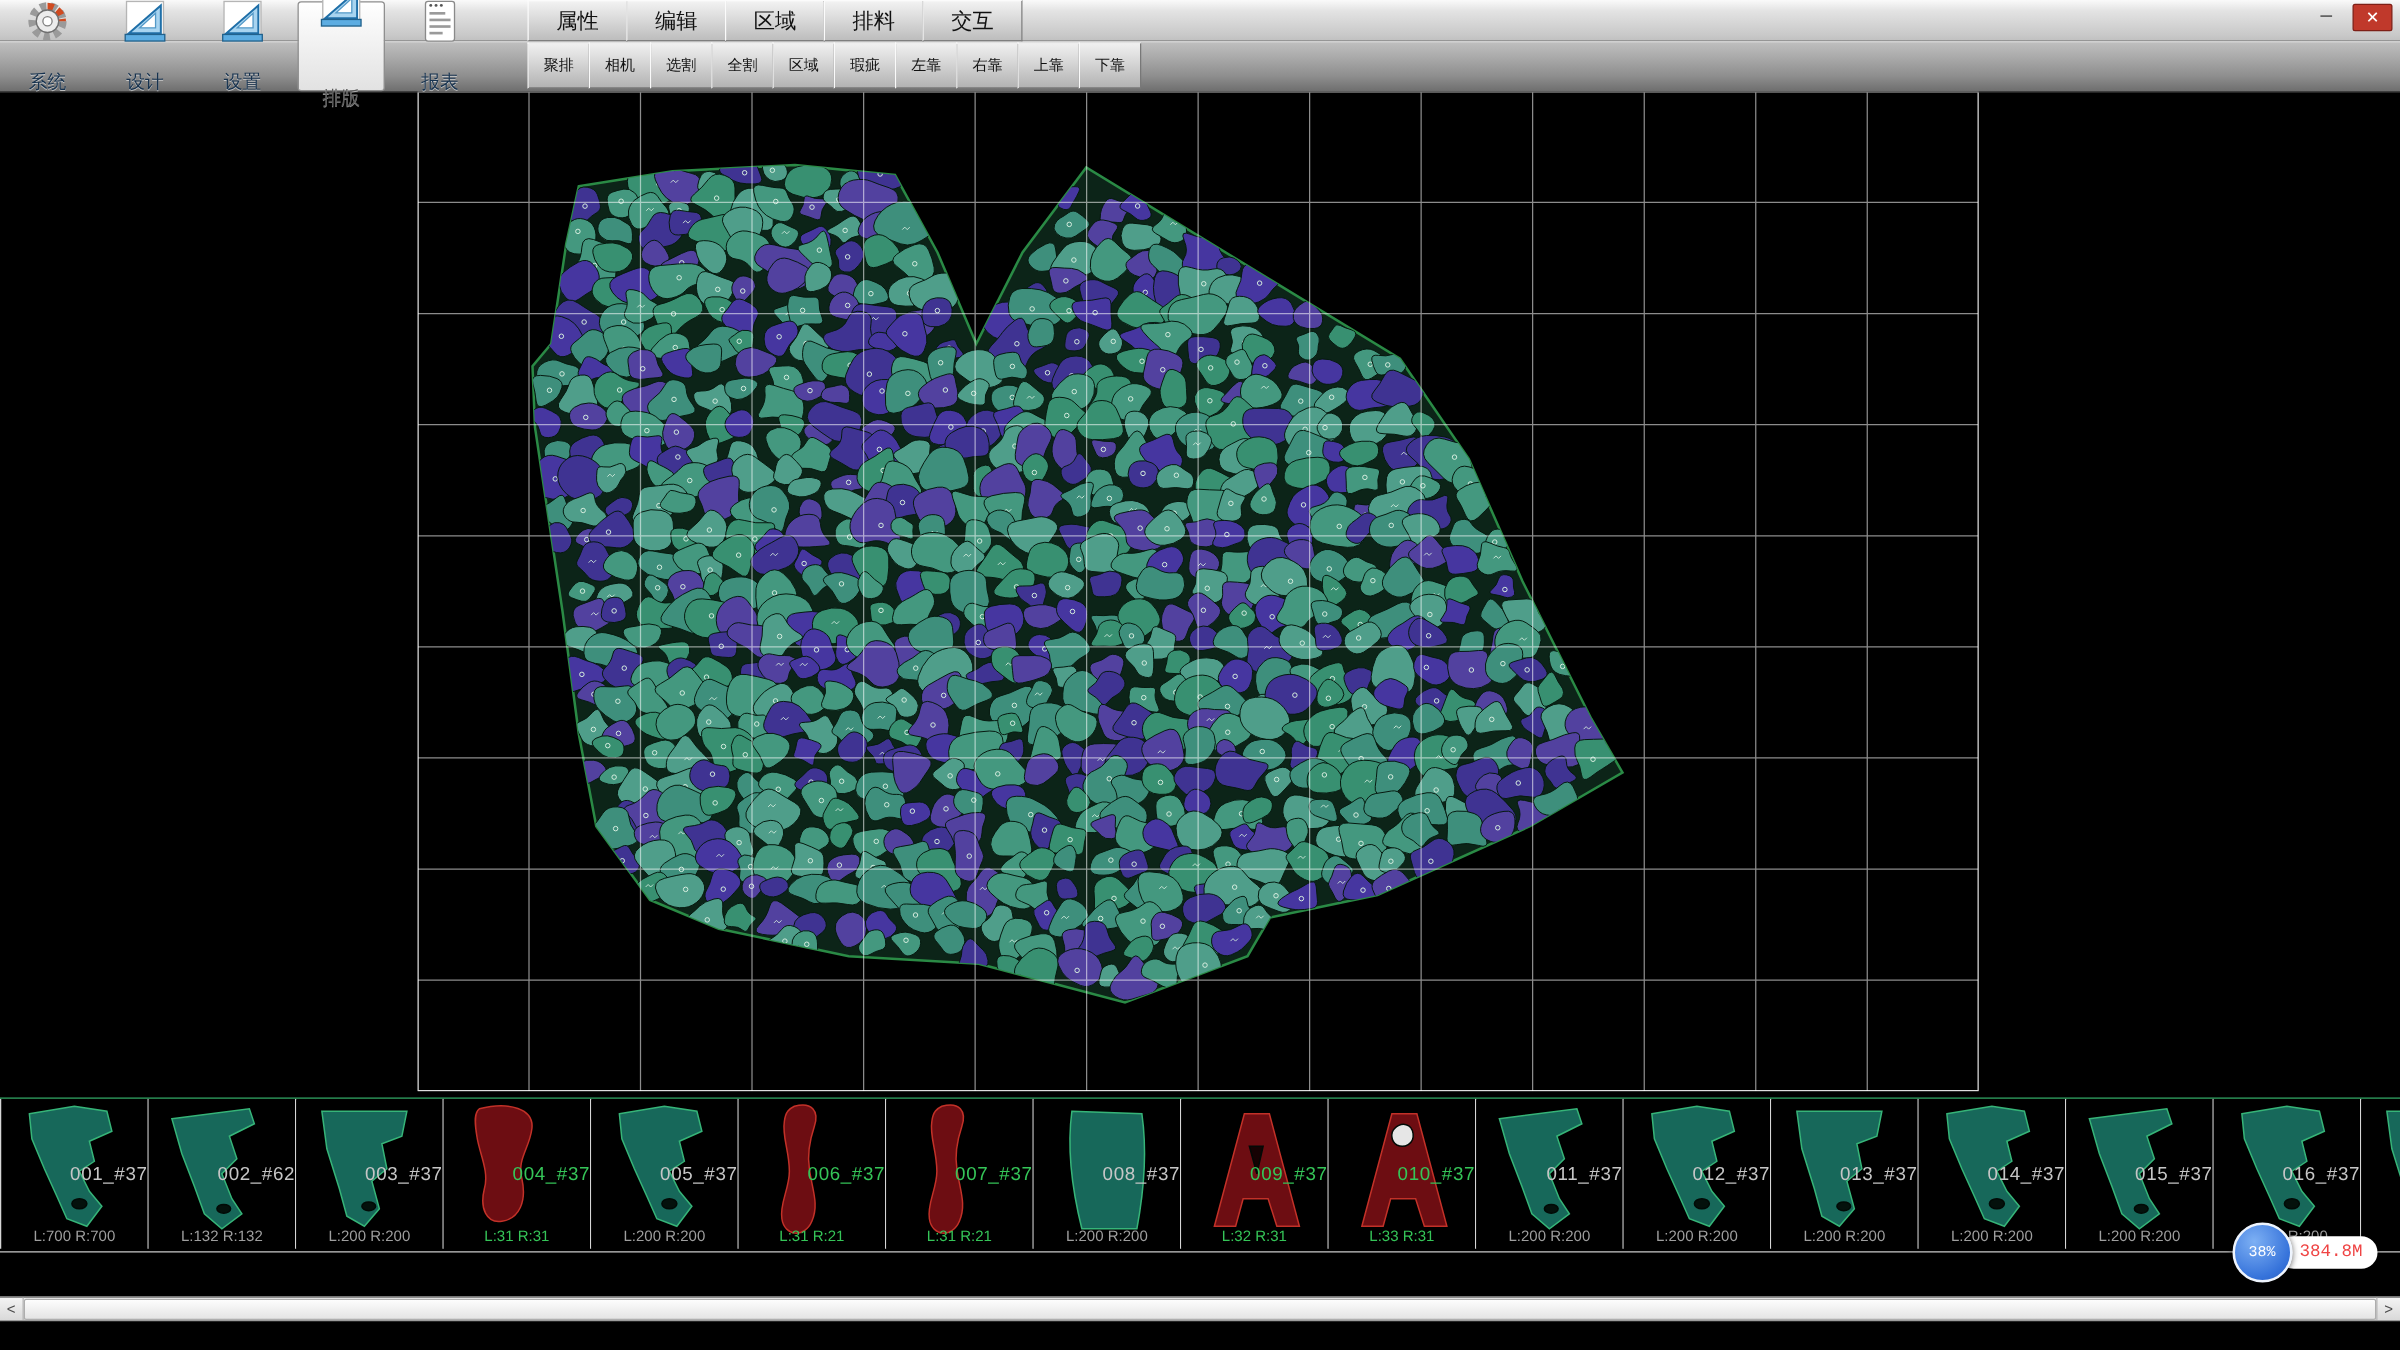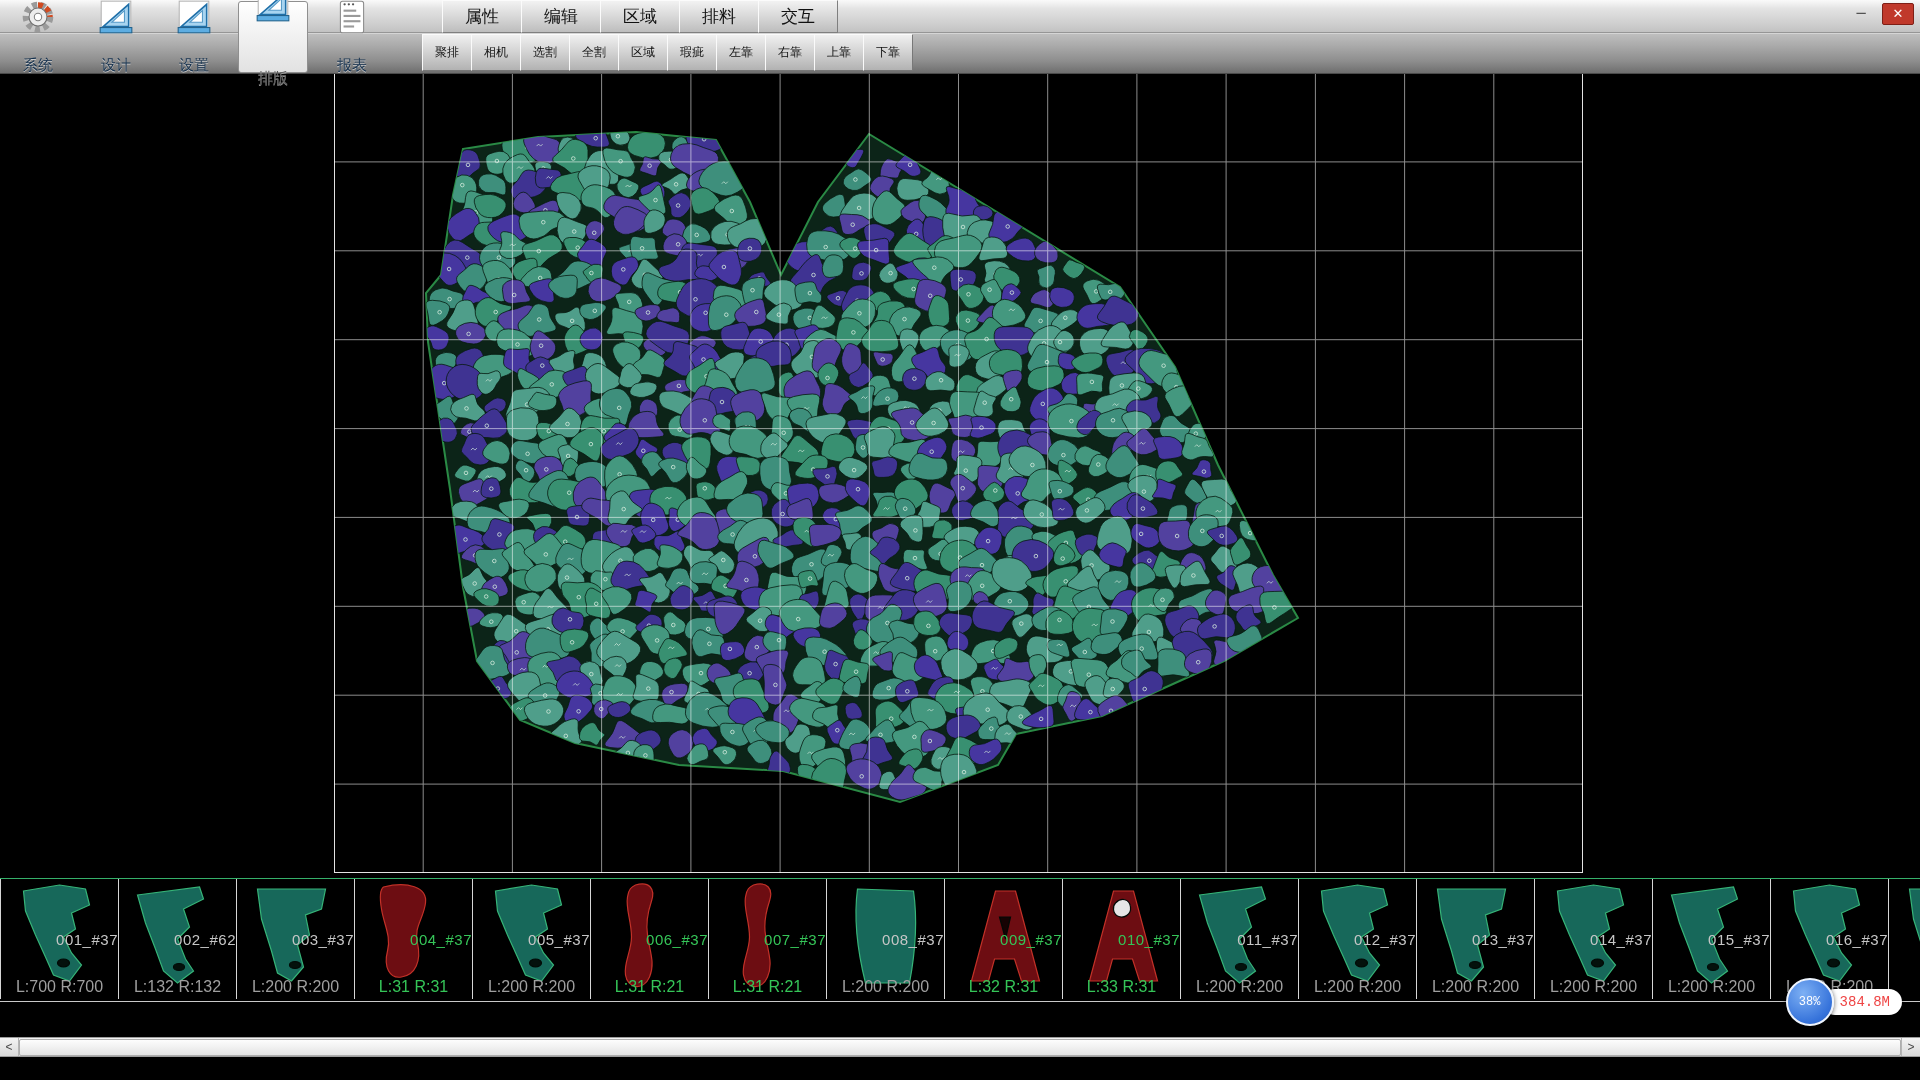--- a/index.html
+++ b/index.html
@@ -13,21 +13,21 @@
   .toolbar::after{content:'';position:absolute;left:0;right:0;top:33px;height:1px;
     background:rgba(255,255,255,.35);box-shadow:0 -1px 0 rgba(0,0,0,.22);}
   .nav-icons{position:absolute;left:4px;top:0;height:73px;display:flex;align-items:center;gap:10px;z-index:2;}
   .nav-btn{width:68px;height:70px;display:flex;flex-direction:column;align-items:center;justify-content:center;gap:20px;cursor:pointer;}
   .nav-btn .nav-ic{width:38px;height:38px;}
   .nav-btn .nav-ic svg{width:100%;height:100%;display:block;}
   .nav-btn .nav-label{font-size:15px;color:#16324f;text-shadow:0 1px 0 rgba(255,255,255,.55);}
   .nav-btn.active{background:linear-gradient(180deg,#ffffff,#e2e2e2);border:1px solid #8f8f8f;border-radius:3px;box-shadow:inset 0 1px 0 #fff;}
   .nav-btn.active .nav-label{color:#5a5a5a;margin-top:25px;}
   .menu-block{position:absolute;left:422px;top:0;z-index:2;}
-  .menu-tabs{display:flex;height:32px;margin-left:20px;}
+  .menu-tabs{display:flex;height:32px;}
   .tab{width:78px;height:31px;line-height:31px;text-align:center;font-size:17px;color:#111;
     background:linear-gradient(180deg,#f2f2f2,#d8d8d8 50%,#bdbdbd);border:1px solid #7f7f7f;border-top-color:#fbfbfb;border-left-color:#fbfbfb;
     margin-right:-1px;cursor:pointer;}
   .action-row{display:flex;height:38px;margin-top:2px;}
   .action-btn{width:48px;height:35px;line-height:35px;text-align:center;font-size:12px;color:#111;
     background:linear-gradient(180deg,#f0f0f0,#d2d2d2 50%,#b2b2b2);border:1px solid #787878;border-top-color:#fafafa;border-left-color:#fafafa;
     margin-right:-1px;cursor:pointer;}
   .win-controls{position:absolute;right:6px;top:3px;display:flex;gap:6px;z-index:3;}
   .win-btn{width:30px;height:20px;text-align:center;line-height:20px;font-size:13px;cursor:pointer;}
   .win-btn.min{color:#1c1c1c;}
@@ -37,21 +37,21 @@
   .canvas{position:absolute;left:0;top:73px;width:1920px;height:800px;background:#000;}
   #canvas-svg{position:absolute;left:334px;top:0;width:1249px;height:800px;display:block;}
 
   
   .strip{position:absolute;left:0;top:878px;width:1920px;height:122px;background:#000;display:flex;overflow:hidden;
     border-top:1px solid #35b06a;border-bottom:1px solid #c9c9c9;box-shadow:inset 0 1px 0 #d8d8d8;}
   .tile{position:relative;flex:0 0 auto;width:117px;height:120px;background:#000;border-right:1px solid #d6d6d6;cursor:pointer;}
   .tile:first-child{border-left:1px solid #d6d6d6;}
   .tile svg{position:absolute;left:0;top:0;width:100%;height:100%;}
   .tile-id{position:absolute;top:52px;left:0;width:100%;text-align:right;font-size:15px;color:#c6c6c6;letter-spacing:.5px;pointer-events:none;}
-  .tile-meta{position:absolute;bottom:3px;left:0;width:100%;text-align:center;font-size:16px;color:#9f9f9f;pointer-events:none;}
+  .tile-meta{position:absolute;bottom:3px;left:0;width:100%;text-align:center;font-size:12px;color:#9f9f9f;pointer-events:none;}
   .tile.green .tile-id,.tile.green .tile-meta{color:#35c558;}
 
   
   .status-badge{position:absolute;right:18px;top:978px;display:flex;align-items:center;z-index:40;font-family:Liberation Mono, monospace;}
   .progress-circle{width:44px;height:44px;border-radius:50%;
     background:radial-gradient(circle at 35% 30%,#7db0f4,#3572da 70%,#2a5cb8);
     border:2px solid #eef4fd;color:#fff;font-size:12px;display:flex;align-items:center;justify-content:center;
     box-shadow:0 1px 5px rgba(0,0,0,.6);z-index:2;}
   .memory-pill{background:#fff;border-radius:13px;height:26px;line-height:26px;padding:0 12px 0 18px;margin-left:-12px;
     font-size:14px;color:#ef4444;box-shadow:0 1px 3px rgba(0,0,0,.5);}

